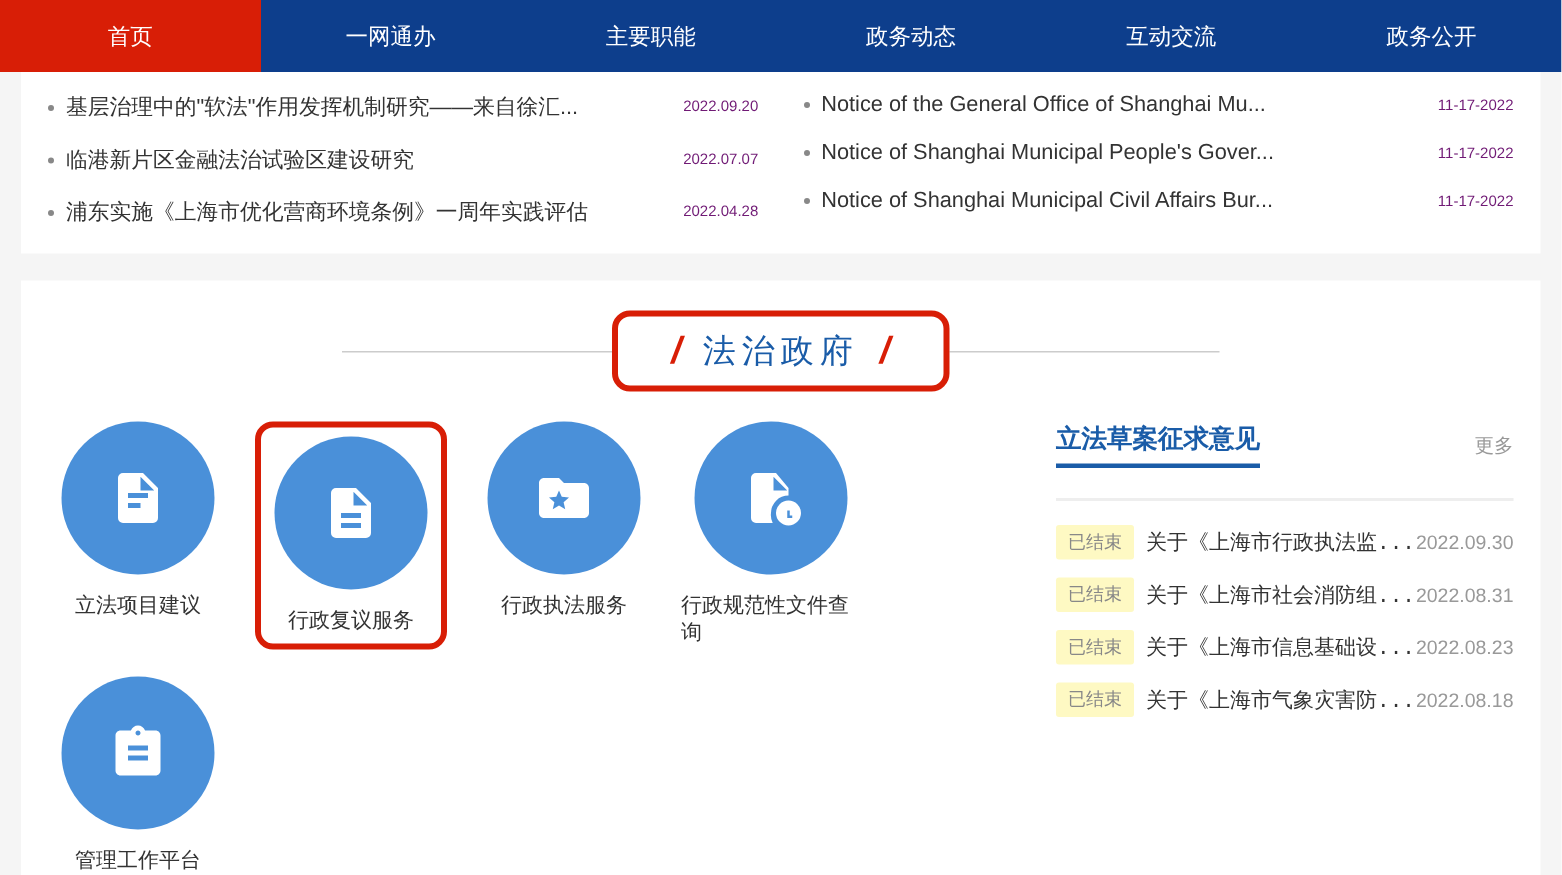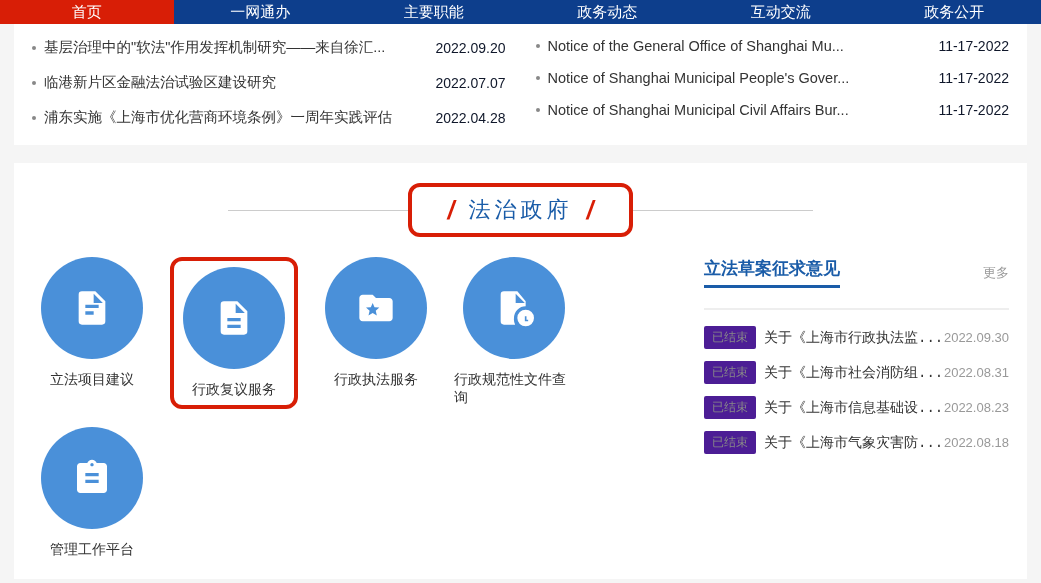--- a/index.html
+++ b/index.html
@@ -1,29 +1,29 @@
 <!DOCTYPE html>
 <html><head>
   <meta charset="utf-8">
   <style>
     * { margin: 0; padding: 0; box-sizing: border-box; }
     body { font-family: "Microsoft YaHei", sans-serif; background: #f5f5f5; width: 1041px; }
     
-    .nav-bar { display: flex; background: #0d3e8c; height: 24px; }
+    .nav-bar { display: flex; background: #0d3e8c; height: 48px; }
     .nav-item { flex: 1; color: #fff; display: flex; align-items: center; justify-content: center; font-size: 15px; cursor: pointer; }
     .nav-item.active { background: #d81e06; }
     
     .content-section { background: #fff; margin: 0 14px 18px 14px; padding: 6px 18px 10px 18px; }
     .news-row { display: flex; }
     .news-col { flex: 1; }
     .news-col.right { margin-left: 30px; }
     .news-item { display: flex; align-items: center; padding: 8px 0; }
     .news-item .dot { width: 4px; height: 4px; background: #888; border-radius: 50%; margin-right: 8px; }
     .news-title { flex: 1; color: #333; font-size: 14.5px; cursor: pointer; overflow: hidden; text-overflow: ellipsis; white-space: nowrap; }
-    .news-date { color: #0f172a; font-size: 14px; margin-left: 12px; }
+    .news-date { color: #701a75; font-size: 10px; margin-left: 12px; }
     
     .section-header { display: flex; align-items: center; justify-content: center; margin: 10px 0 20px 0; position: relative; }
     .section-header .line { width: 180px; height: 1px; background: #ccc; }
     .section-header .title-wrap { display: flex; align-items: center; padding: 0 18px; }
     .section-header .slash { color: #d81e06; font-size: 25px; font-weight: bold; font-style: italic; }
     .section-header .title { color: #1a5ca8; font-size: 22px; padding: 0 14px; letter-spacing: 4px; }
     
     .red-box { border: 4px solid #d81e06; border-radius: 12px; position: relative; }
     .red-box.heading-box { padding: 8px 18px; }
     
@@ -34,21 +34,21 @@
     .icon-circle { width: 102px; height: 102px; border-radius: 50%; background: #4a90d9; display: flex; align-items: center; justify-content: center; margin-bottom: 12px; }
     .icon-circle svg { width: 40px; height: 40px; fill: #fff; }
     .icon-label { font-size: 14px; color: #333; }
     .icon-item.boxed { border: 4px solid #d81e06; border-radius: 12px; padding: 6px 2px; width: 128px; }
     
     .consult-section { margin-left: 24px; width: 320px; }
     .consult-header { display: flex; align-items: center; justify-content: space-between; border-bottom: 2px solid #eee; padding-bottom: 20px; margin-bottom: 10px; }
     .consult-title { color: #1a5ca8; font-size: 17px; font-weight: bold; border-bottom: 3px solid #1a5ca8; padding-bottom: 5px; }
     .more-link { color: #999; font-size: 13px; cursor: pointer; }
     .consult-item { display: flex; align-items: center; padding: 6px 0; }
-    .consult-status { background: #4c1d95; color: #888; font-size: 12px; padding: 3px 8px; border-radius: 2px; margin-right: 8px; }
+    .consult-status { background: #fef9c3; color: #888; font-size: 12px; padding: 3px 8px; border-radius: 2px; margin-right: 8px; }
     .consult-text { flex: 1; color: #333; font-size: 14px; cursor: pointer; overflow: hidden; text-overflow: ellipsis; white-space: nowrap; font-family: Liberation Mono, monospace; }
     .consult-date { color: #999; font-size: 13px; margin-left: 0; }
   </style>
 </head>
 <body>
 
 <div class="nav-bar">
   <div class="nav-item active">首页</div>
   <div class="nav-item">一网通办</div>
   <div class="nav-item">主要职能</div>

